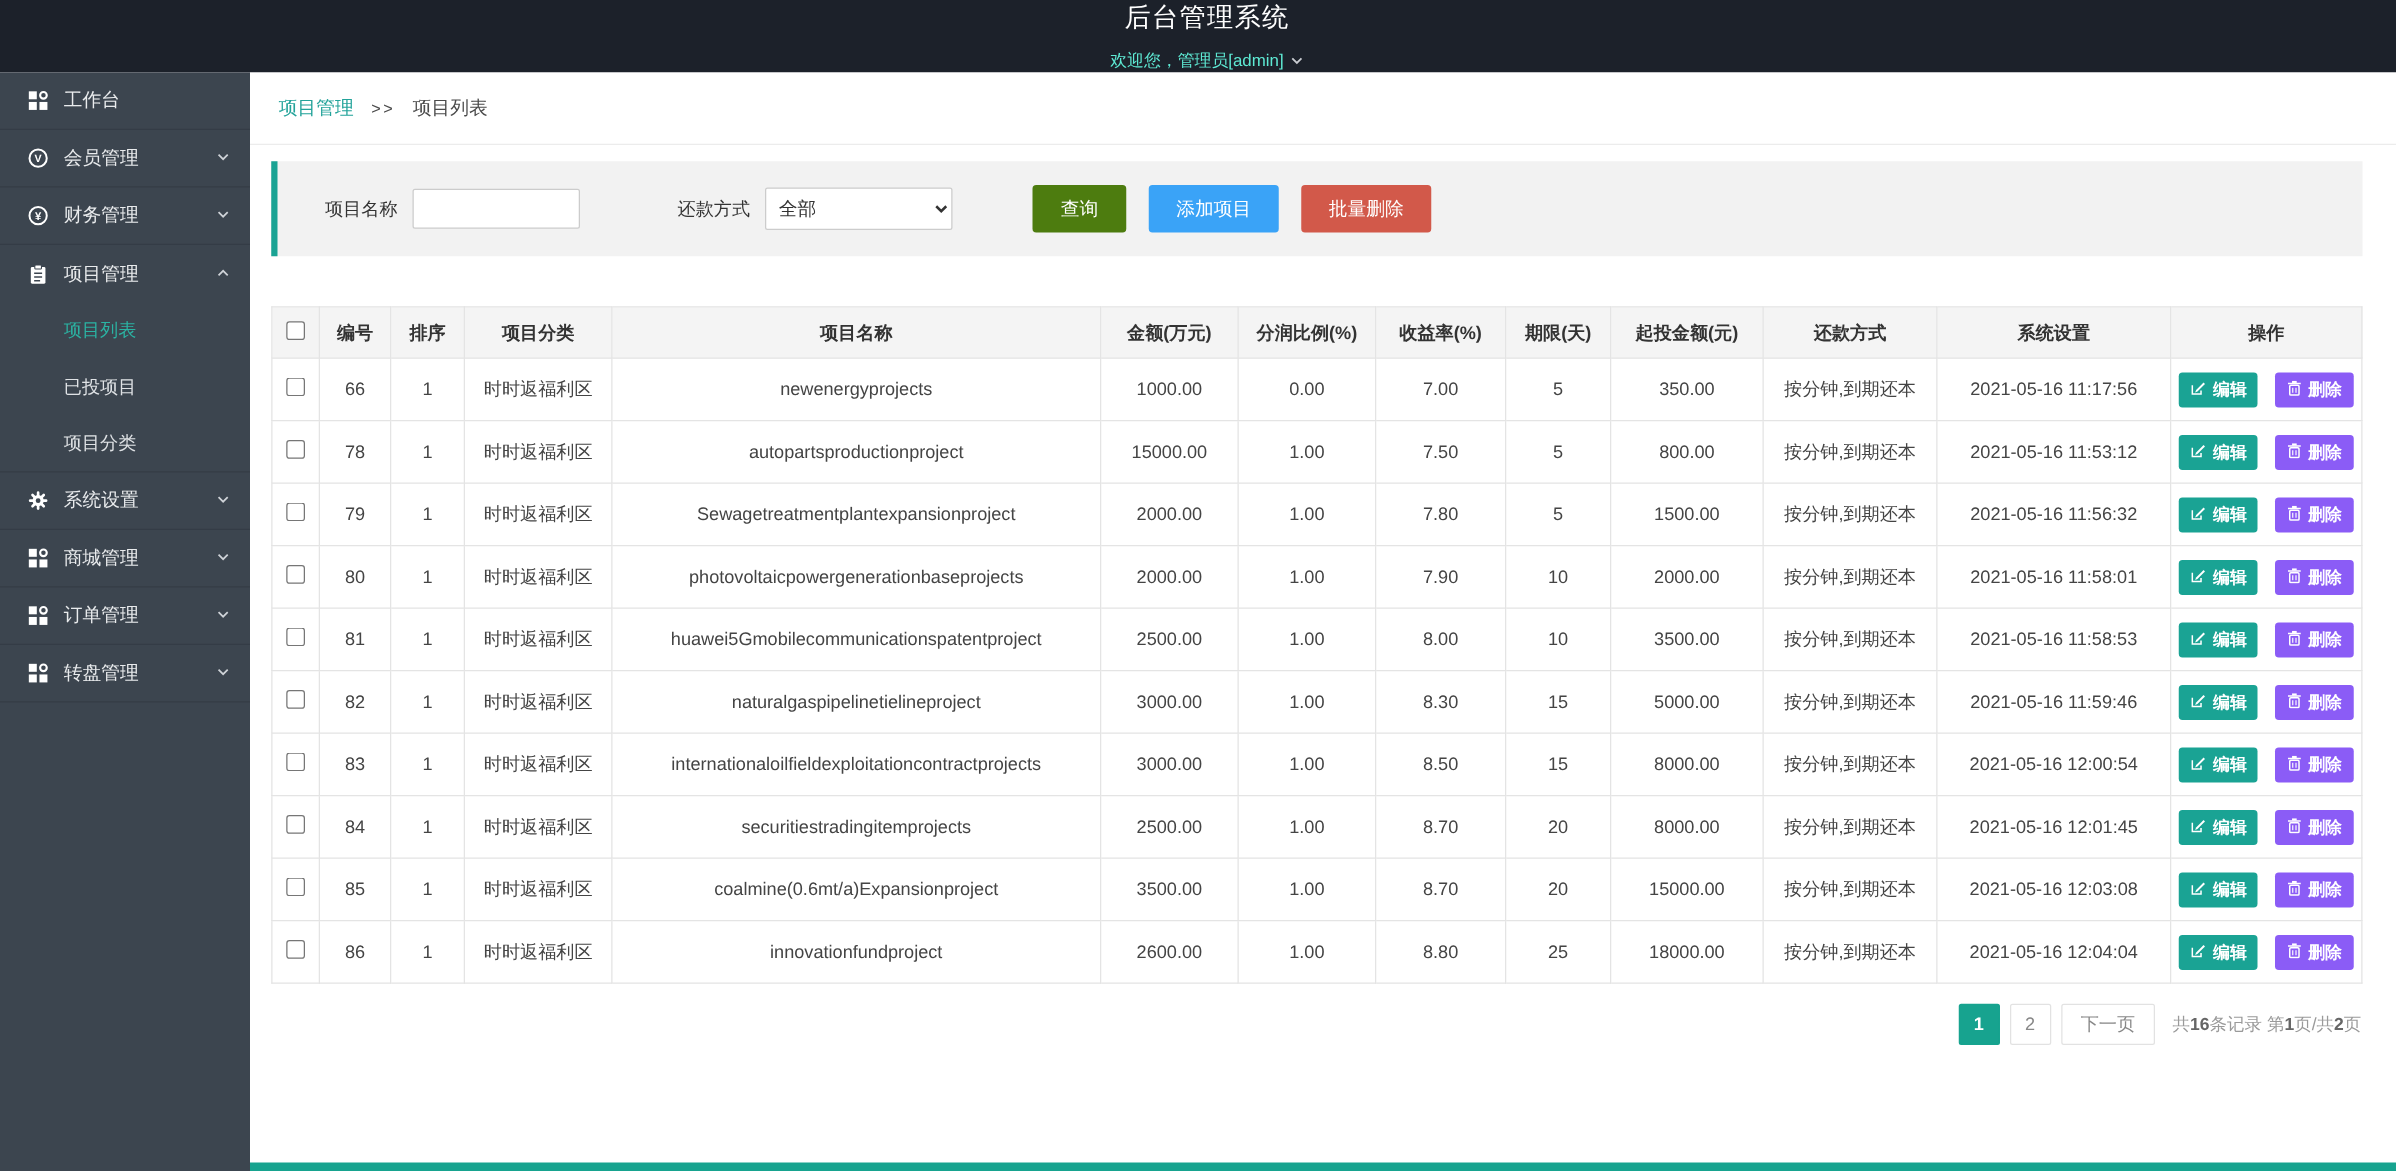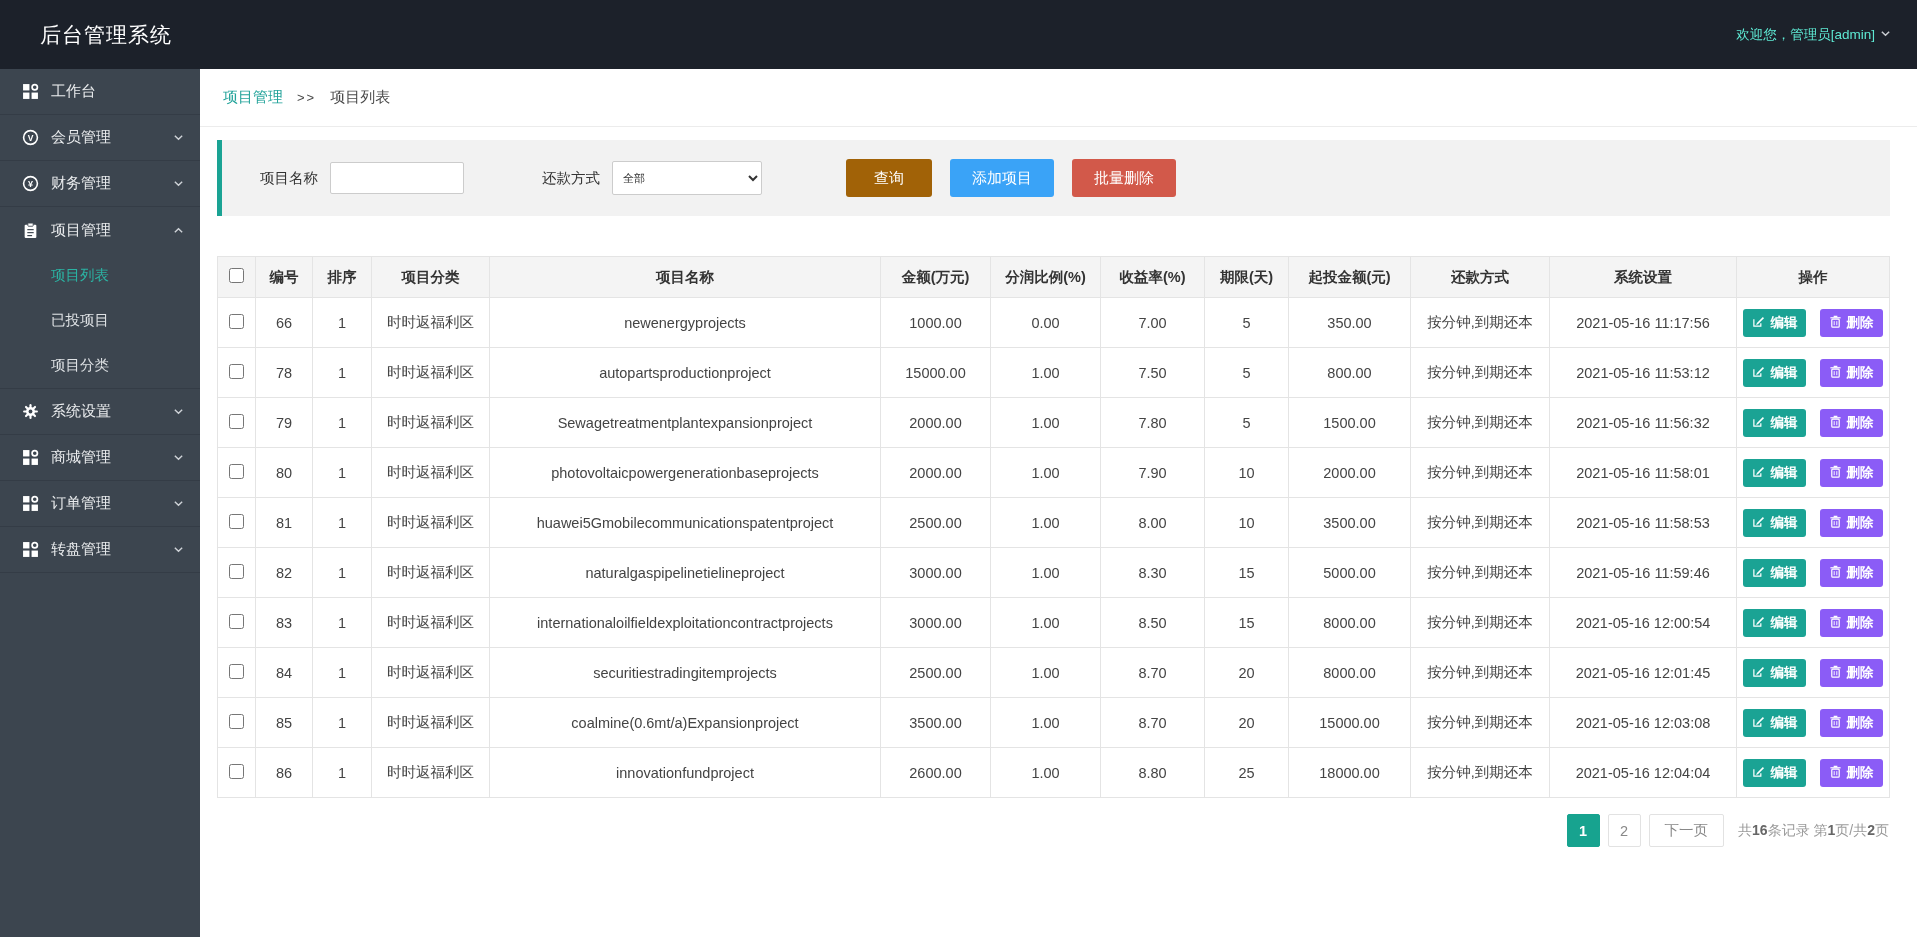--- a/index.html
+++ b/index.html
@@ -1,21 +1,21 @@
 <!DOCTYPE html>
 <html><head>
 <meta charset="utf-8">
 <style>
   * { margin:0; padding:0; box-sizing:border-box; }
   html,body { width:1917px; height:937px; overflow:hidden;
     font-family:"Liberation Sans","DejaVu Sans",sans-serif; background:#fff; }
 
   
-  .topbar { height:69px; background:#1c212a; display:flex; align-items:center;
-    justify-content:space-between; padding:0 26px 0 40px; }
+  .topbar { height:58px; background:#1c212a; display:flex; align-items:center;
+    justify-content:space-between; padding:0 26px 0 40px;flex-direction:column; }
   .topbar .title { color:#ffffff; font-size:21px; font-weight:400; letter-spacing:1px; }
   .topbar .user { color:#5eead4; font-size:13.5px; display:flex; align-items:center; gap:5px; cursor:pointer; }
 
   
   .layout { display:flex; height:879px; }
 
   
   .sidebar { width:200px; background:#3c454f; height:100%; flex:0 0 200px; }
   .nav-item { height:46px; display:flex; align-items:center; padding:0 16px 0 22px;
     color:#e9ebed; font-size:15px; border-bottom:1px solid #343c46; cursor:pointer; }
@@ -38,24 +38,24 @@
   .content { padding:13px 28px 0 17px; }
 
   
   .filter-panel { background:#f2f2f2; border-left:5px solid #1aa394; height:76px;
     display:flex; align-items:center; padding-left:38px; }
   .f-label { font-size:14.5px; color:#333; margin-right:12px; }
   .f-input { width:134px; height:32px; border:1px solid #ccc; border-radius:2px;
     background:#fff; padding:0 8px; font-size:14px; outline:none; }
   .f-input { margin-right:78px; }
   .f-select { width:150px; height:34px; border:1px solid #ccc; border-radius:2px;
-    background:#fff; font-size:11px; color:#333; padding:0 6px; outline:none; margin-right:84px; }
+    background:#fff; font-size:15px; color:#333; padding:0 6px; outline:none; margin-right:64px; }
   .btn { border:none; border-radius:3px; color:#fff; font-size:15px; height:38px;
     padding:0 22px; cursor:pointer; margin-right:18px; }
-  .btn-search { background:#a16207; width:86px; }
+  .btn-search { background:#4d7c0f; width:75px; }
   .btn-add { background:#3aa3f7; }
   .btn-bulk { background:#d2594a; }
 
   
   table.data { margin-top:40px; width:1672px; border-collapse:collapse; table-layout:fixed; }
   table.data th, table.data td { border:1px solid #e4e4e4; text-align:center; vertical-align:middle; }
   table.data thead th { background:#f4f4f4; height:41px; font-size:14.5px; color:#333; font-weight:bold; }
   table.data tbody td { height:50px; font-size:14.5px; color:#444; background:#fff; }
   .col-check{width:38px}.col-id{width:57px}.col-sort{width:59px}.col-cat{width:118px}
   .col-name{width:391px}.col-amount{width:110px}.col-share{width:110px}.col-rate{width:104px}

